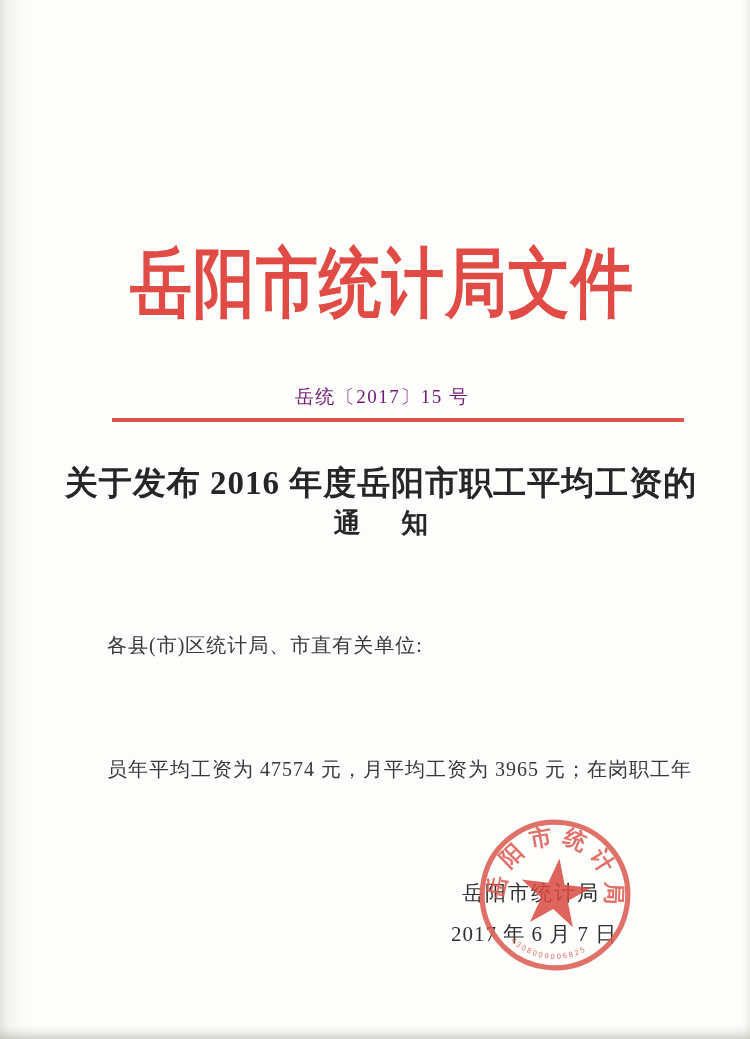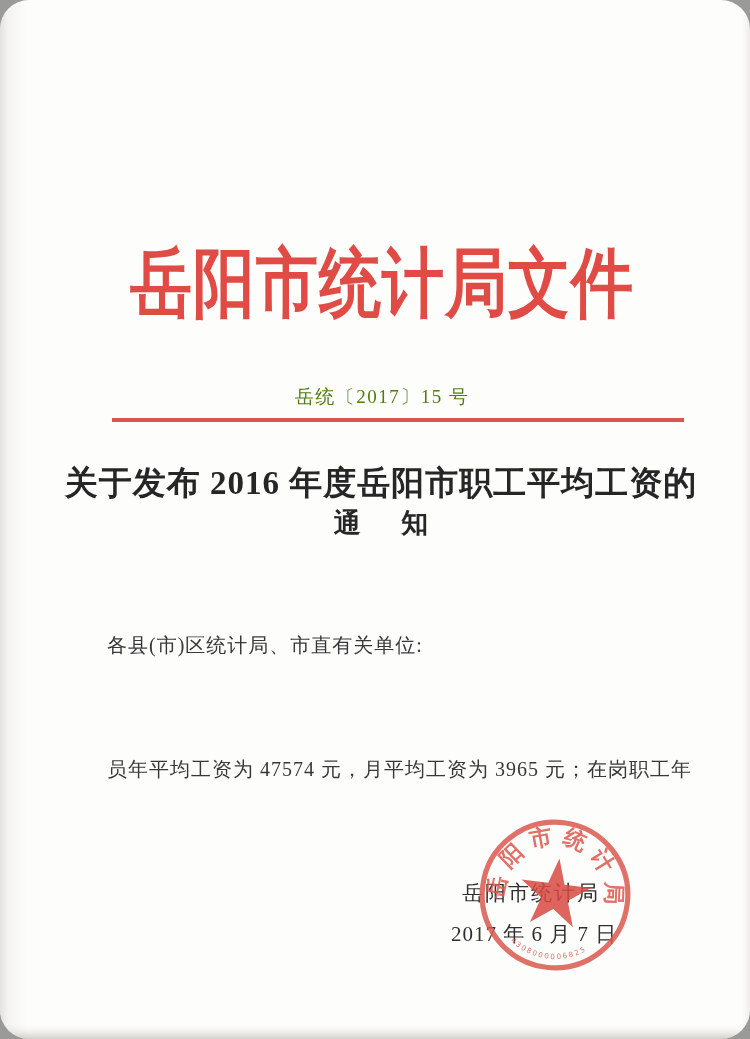--- a/index.html
+++ b/index.html
@@ -4,21 +4,20 @@
 <style>
   html,body{margin:0;padding:0;background:#9a9a98;}
   .page{
     position:relative;
     width:750px;height:1039px;
     margin:0 auto;
     background:#fdfdfc;
     overflow:hidden;
     font-family:"Liberation Serif","DejaVu Serif",serif;
     color:#333;
-    border-radius:29px;
   }
   
   .edge-left{
     position:absolute;left:0;top:0;bottom:0;width:28px;
     background:linear-gradient(90deg, rgba(186,184,178,0.38) 0px, rgba(200,198,192,0.18) 8px, rgba(210,208,202,0.0) 100%);
     pointer-events:none;
   }
   .edge-bottom{
     position:absolute;left:0;right:0;bottom:0;height:14px;
     background:linear-gradient(0deg, rgba(170,168,156,0.50) 0%, rgba(190,188,176,0.18) 55%, rgba(200,198,188,0.0) 100%);
@@ -39,21 +38,21 @@
     color:#e14b45;
     letter-spacing:1px;
     transform:scaleY(1.22);
     transform-origin:50% 0;
     padding-left:14px;box-sizing:border-box;
   }
   .docnum{
     top:384px;left:0;width:100%;
     text-align:center;
     font-size:19px;
-    color:#4d7c0f;
+    color:#701a75;
     letter-spacing:1.5px;
     padding-left:14px;box-sizing:border-box;
   }
   .redline{
     position:absolute;
     top:418px;left:112px;width:572px;height:4px;
     background:#d8564f;
   }
   .heading1{
     top:461px;left:0;width:100%;

